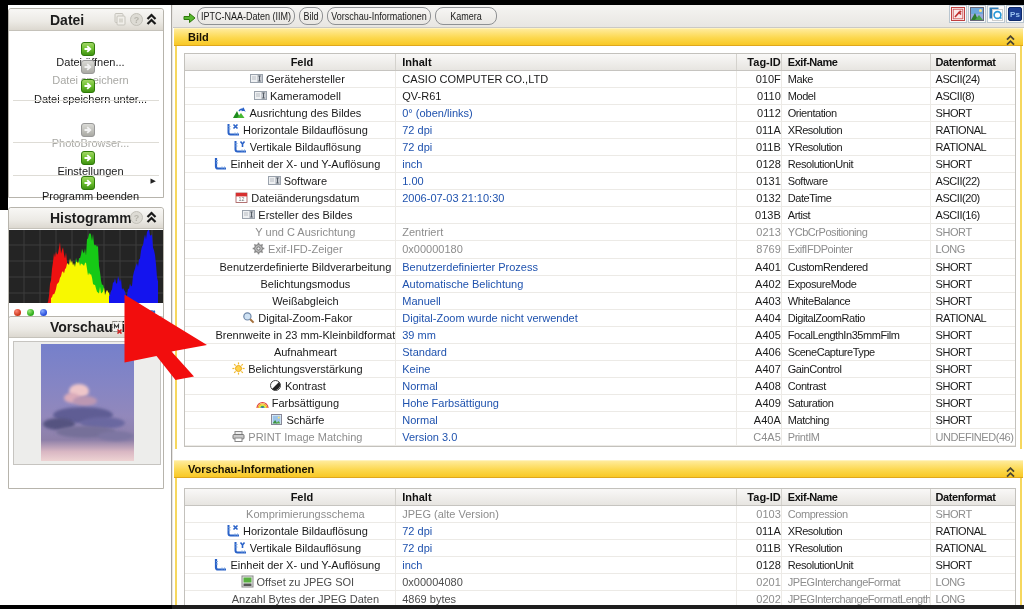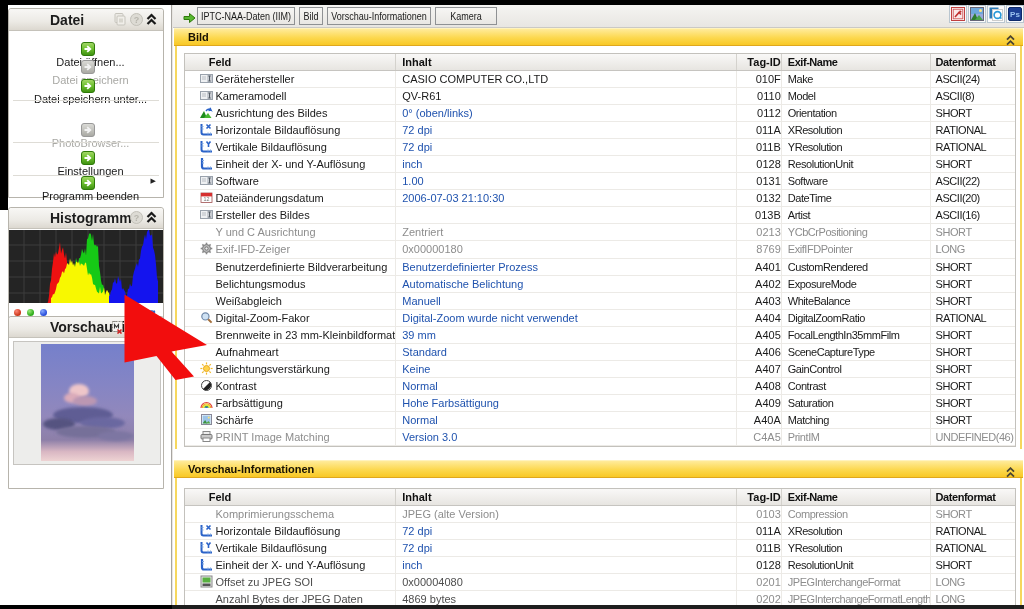--- a/index.html
+++ b/index.html
@@ -25,41 +25,41 @@
 .marr { margin-left:auto; font-size:7px; color:#222; margin-right:2px; }
 .msep { position:absolute; left:4px; width:146px; height:1px; background:#dedcd6; }
 
 .hdot { position:absolute; top:101px; width:7px; height:7px; border-radius:50%; }
 
 
 .pvbox { position:absolute; left:4px; top:3px; width:148px; height:124px; background:#ededeb; border:1px solid #c6c4c0; }
 .pvphoto { position:absolute; left:27px; top:2px; width:93px; height:117px; }
 
 
-.tabbtn { position:absolute; top:7px; height:18px; background:linear-gradient(#f7f6f4,#e9e7e3); border:1px solid #8f9193; border-radius:0; font-size:11px; color:#1a1a1a; line-height:16px; white-space:nowrap; overflow:hidden; }
+.tabbtn { position:absolute; top:7px; height:18px; background:linear-gradient(#f7f6f4,#e9e7e3); border:1px solid #8f9193; border-radius:8px; font-size:11px; color:#1a1a1a; line-height:16px; white-space:nowrap; overflow:hidden; }
 .tabbtn > span { display:block; width:122%; transform:scaleX(0.8197); transform-origin:0 50%; text-align:center; }
 
 
 .tbic { position:absolute; top:5px; width:18px; height:18px; border:1px solid #b9c6d0; background:#fbfbfb; display:flex; align-items:center; justify-content:center; }
 
 
 .sect { position:absolute; left:174px; width:849px; }
 
 .sheady { position:relative; height:18px; background:linear-gradient(#ffeb9a,#fcd84e 55%,#f8c826); border-bottom:1px solid #dfa71d; border-top:1px solid #fff3bd; }
 .stitle { position:absolute; left:14px; top:2px; font-size:11px; font-weight:bold; color:#171104; }
 .schev { position:absolute; right:8px; top:3px; }
 .sbody { position:relative; background:#fff; border-left:2px solid #f6d75e; border-right:2.5px solid #f6d75e; margin:0 1px; }
 
 
 .tbl { position:absolute; left:6.5px; top:7px; width:832px; border:1px solid #c3c1bc; font-size:11px; }
 .thead { display:flex; height:17px; background:linear-gradient(#f9f8f7,#e7e5e1); border-bottom:1px solid #c6c4c0; color:#111; }
 .thead > div { border-right:1px solid #d4d2cd; line-height:16px; }
 .trow { display:flex; height:17.05px; border-bottom:1px solid #eceae6; background:#fff; }
 .trow > div { border-right:1px solid #eceae6; line-height:16.5px; overflow:hidden; white-space:nowrap; }
-.c1 { width:212px; padding-left:15px; }
+.c1 { width:212px; padding-left:15px;text-align:center; }
 .c2 { width:341px; padding-left:6px; }
 .c3 { width:45px; text-align:right; }
 .c4 { width:149px; padding-left:6px; letter-spacing:-0.45px; }
 .c5 { width:84px; padding-left:5px; letter-spacing:-0.45px; border-right:none !important; }
 .blue { color:#1f52ae; }
 .blk { color:#1a1a1a; }
 .gray { color:#8d8d8d; }
 .dgray { color:#4e4e4e; }
 .lgray { color:#8d8d8d; }
 .lblk { color:#1a1a1a; }

